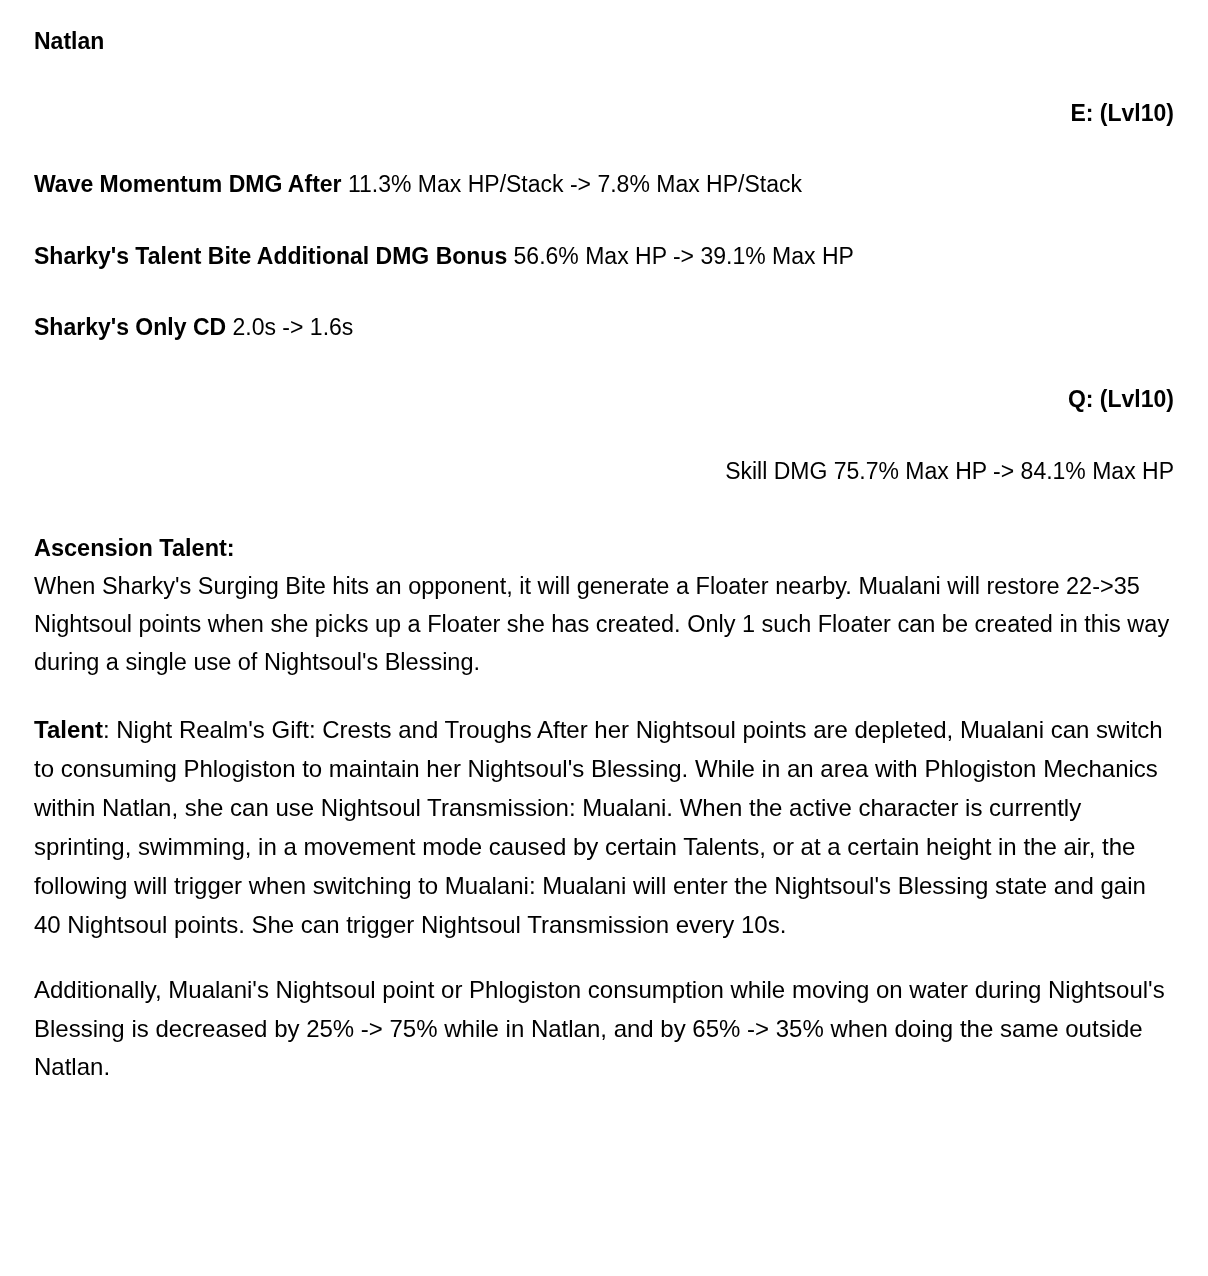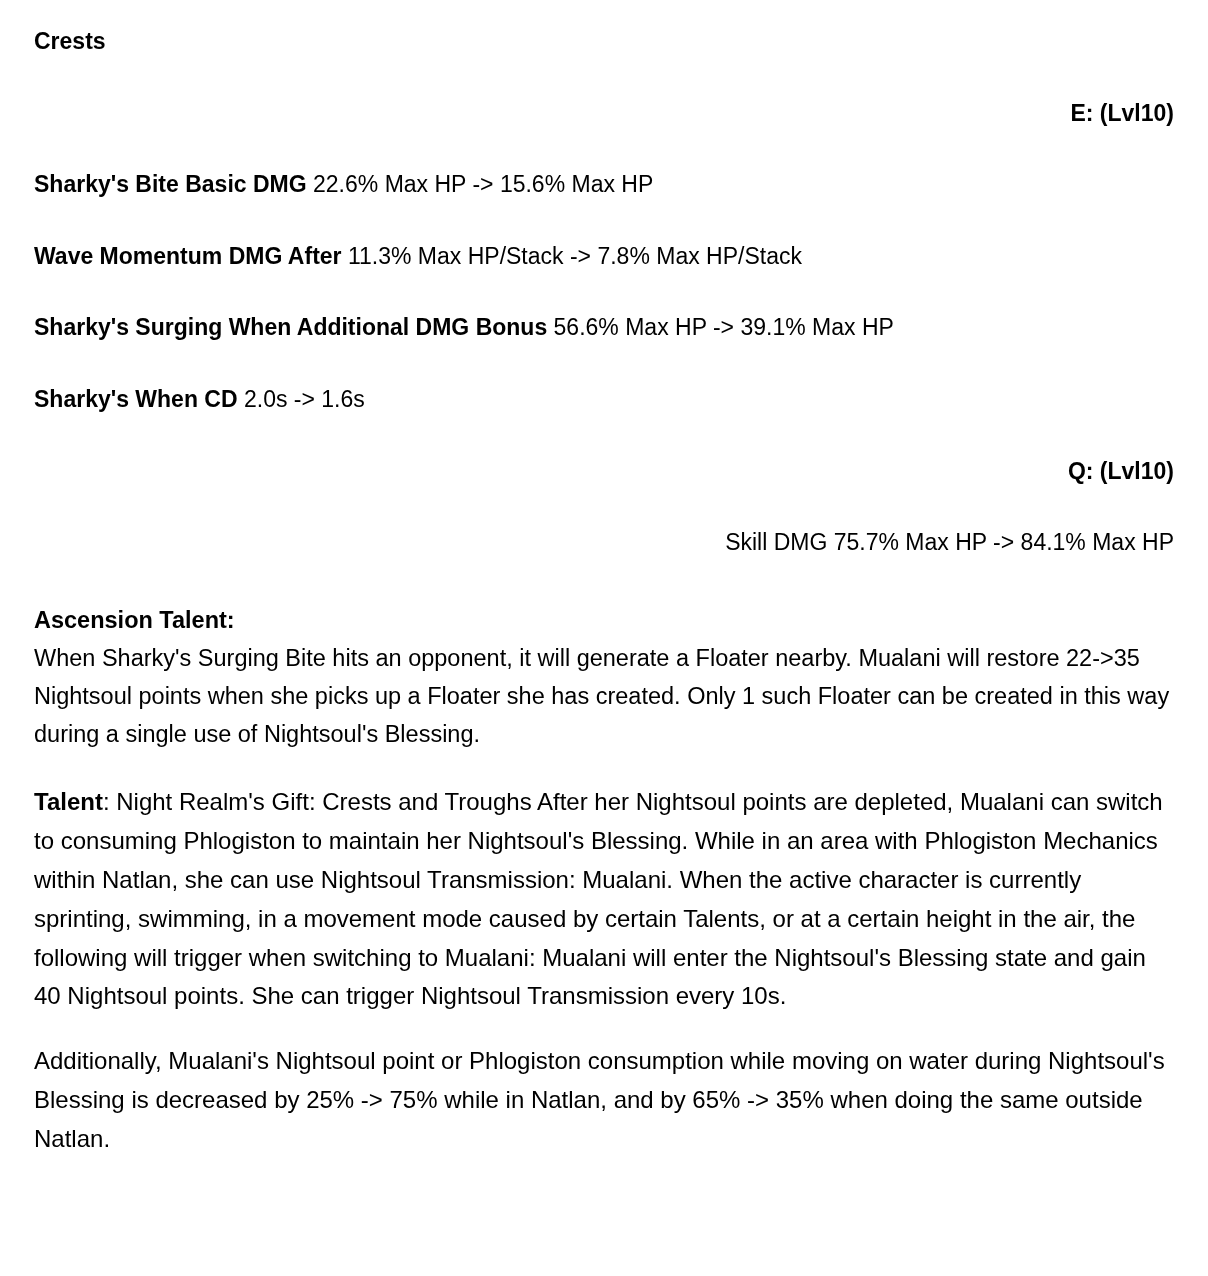--- a/index.html
+++ b/index.html
@@ -69,41 +69,37 @@
     line-height: 1.2;
     font-weight: normal;
     text-align: right;
   }
 </style>
 </head>
 <body>
 
 <div class="page">
 
-  <div class="title">Crests</div>
+  <div class="title">Natlan</div>
 
   <div class="heading">E: (Lvl10)</div>
 
-  <div class="stat">
-    <span class="b">Sharky's Bite Basic DMG</span>
-    <span>22.6% Max HP -&gt; 15.6% Max HP</span>
-  </div>
 
   <div class="stat">
     <span class="b">Wave Momentum DMG After</span>
     <span>11.3% Max HP/Stack -&gt; 7.8% Max HP/Stack</span>
   </div>
 
   <div class="stat">
-    <span class="b">Sharky's Surging When Additional DMG Bonus</span>
+    <span class="b">Sharky's Talent Bite Additional DMG Bonus</span>
     <span>56.6% Max HP -&gt; 39.1% Max HP</span>
   </div>
 
   <div class="stat">
-    <span class="b">Sharky's When CD</span>
+    <span class="b">Sharky's Only CD</span>
     <span>2.0s -&gt; 1.6s</span>
   </div>
 
   <div class="heading">Q: (Lvl10)</div>
 
   <div class="plain-stat">Skill DMG 75.7% Max HP -&gt; 84.1% Max HP</div>
 
   <div class="block ascension">
     <span class="ascension-head">Ascension Talent:</span>
     <span>When Sharky's Surging Bite hits an opponent, it will generate a Floater nearby. Mualani will restore 22-&gt;35 Nightsoul points when she picks up a Floater she has created. Only 1 such Floater can be created in this way during a single use of Nightsoul's Blessing.</span>

